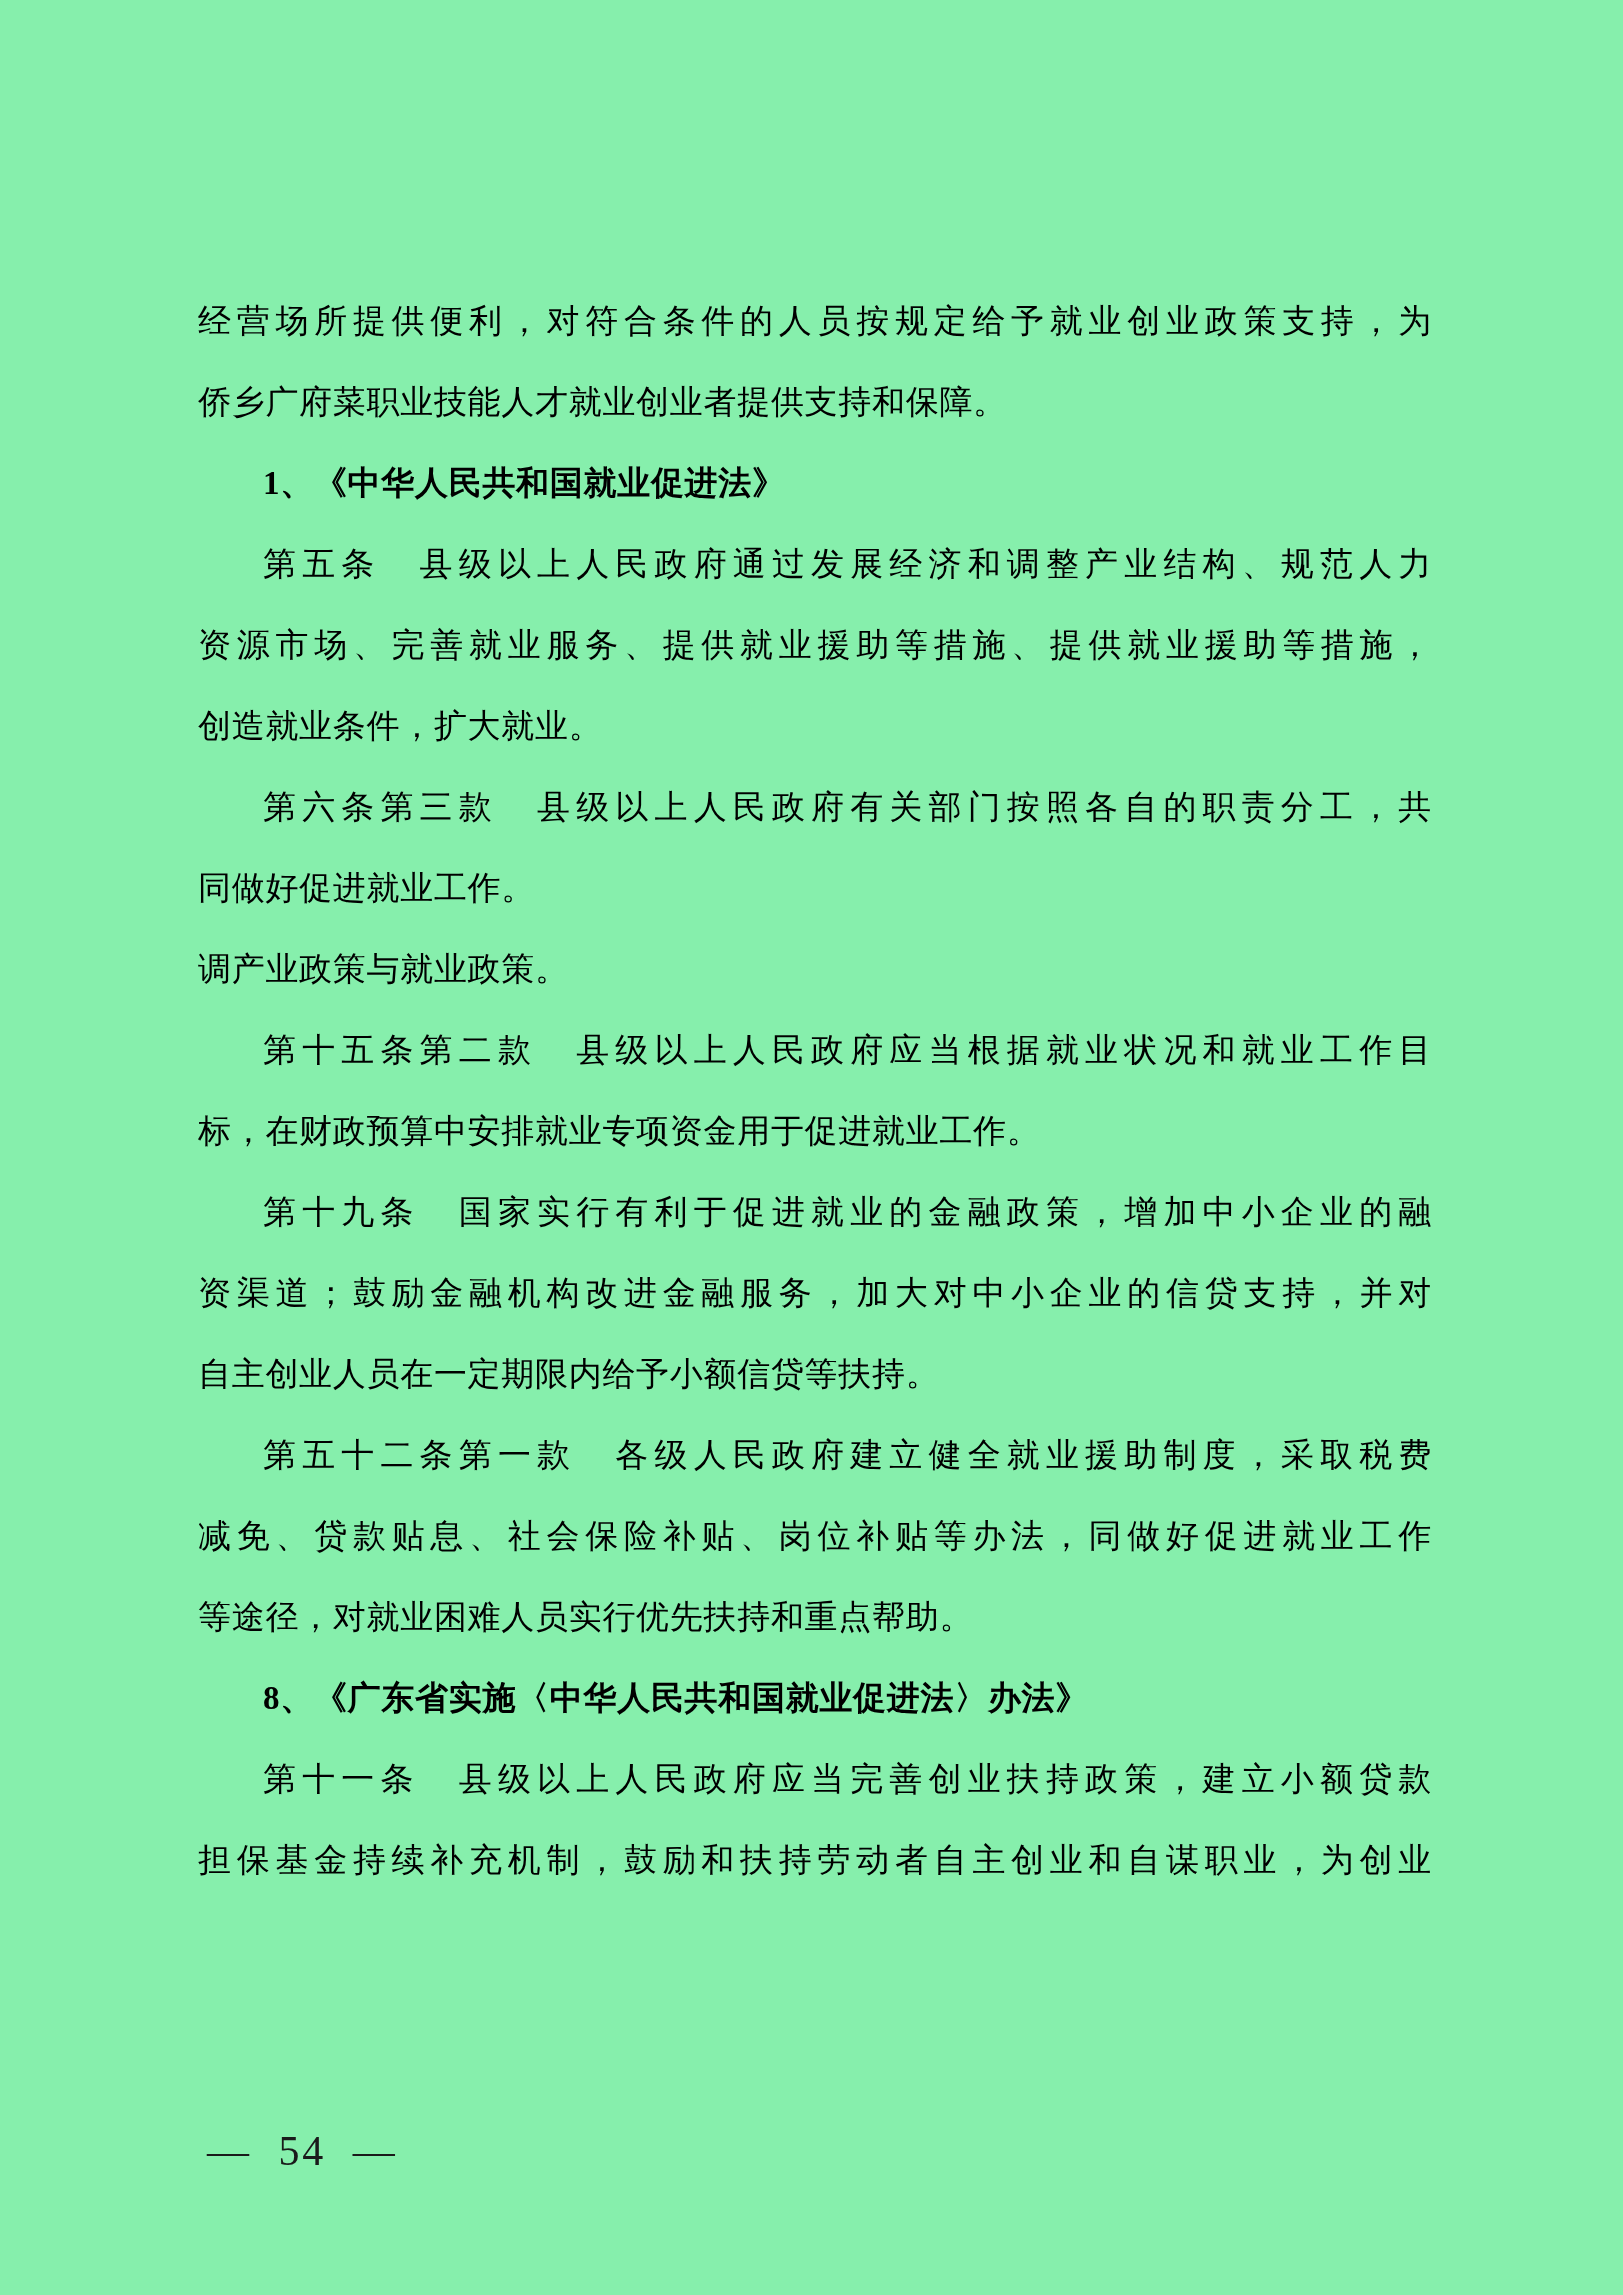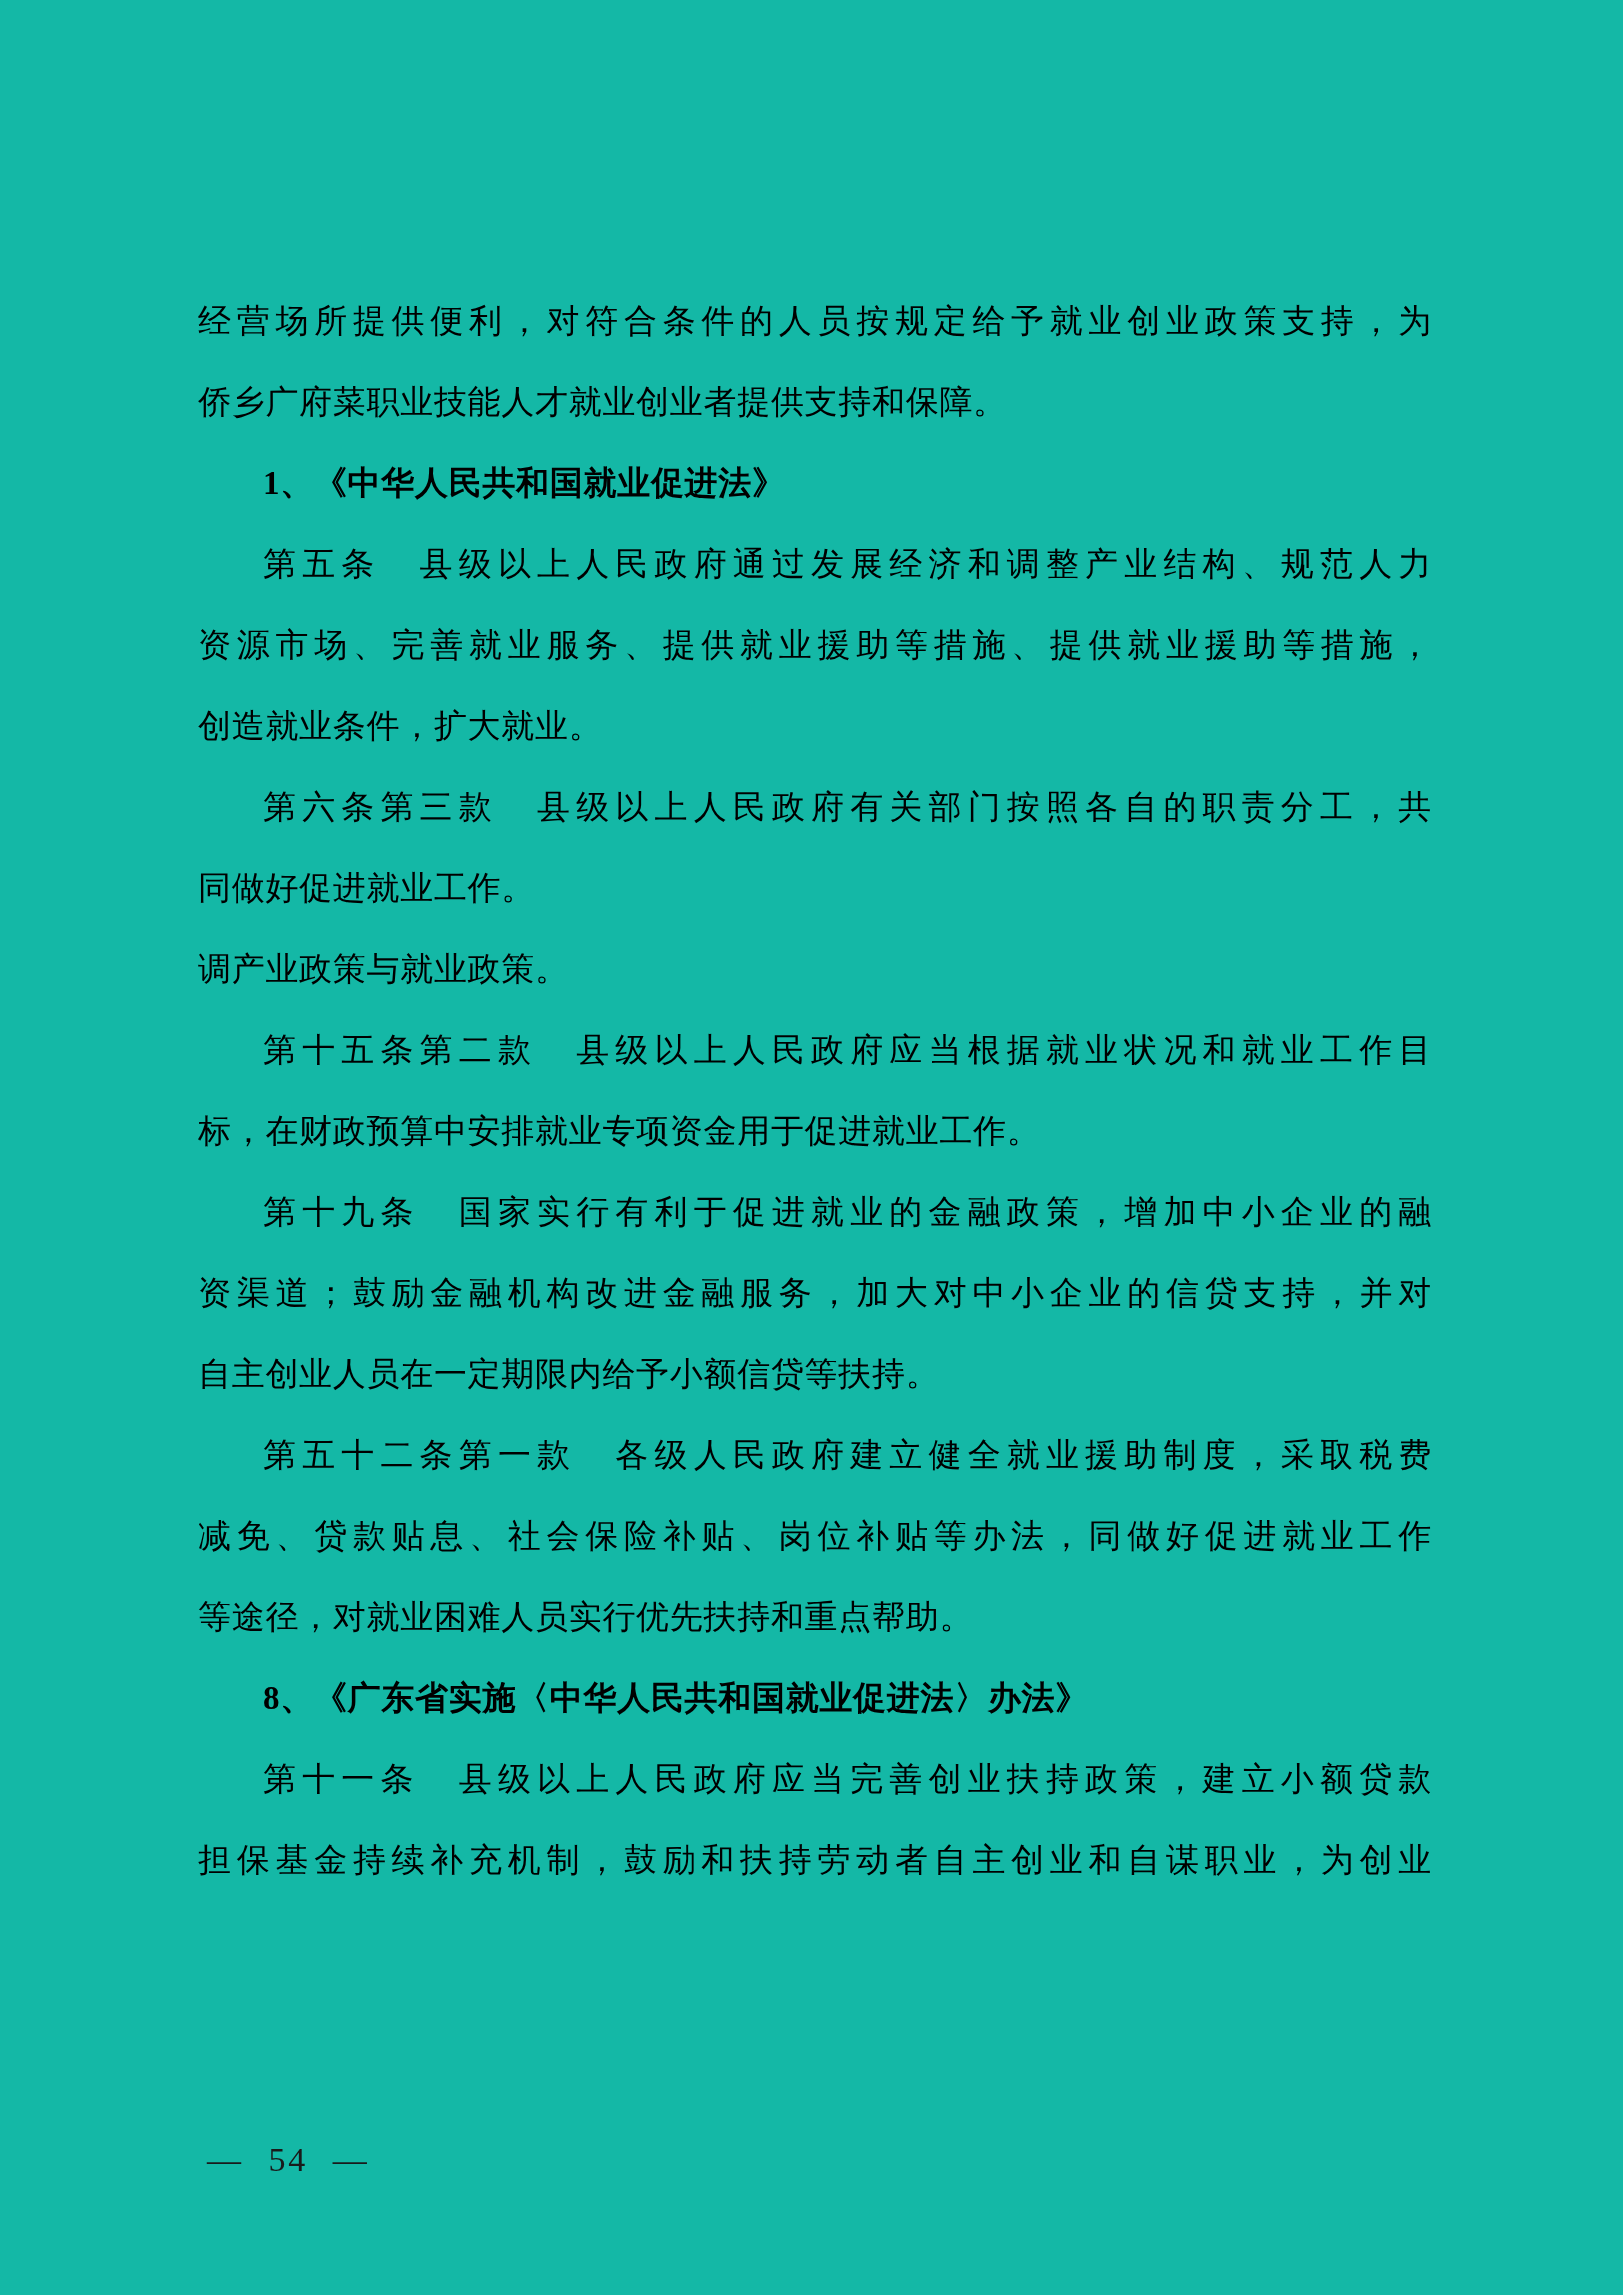--- a/index.html
+++ b/index.html
@@ -13,21 +13,21 @@
     height: 2295px;
     overflow: hidden;
     font-family: "Liberation Serif", "DejaVu Serif", serif;
     color: #000000;
   }
   .page {
     position: absolute;
     left: 0; top: 0;
     width: 1623px;
     height: 2295px;
-    background: #14b8a6;
+    background: #86efac;
   }
   .textblock {
     position: absolute;
     left: 198px;
     top: 281px;
     width: 1234px;
     font-size: 33px;
     line-height: 81px;
     letter-spacing: 0.7px;
   }
@@ -43,26 +43,25 @@
   .line.indent {
     text-indent: 65px;
   }
   .line.bold {
     font-weight: bold;
   }
   .footer {
     position: absolute;
     left: 207px;
     top: 2131px;
-    font-size: 34px;
+    font-size: 42px;
     line-height: 41px;
     letter-spacing: 2.7px;
     word-spacing: 13.6px;
     color: #1a1a1a;
-    margin-top: 8px;
   }
 </style>
 </head>
 <body>
 
 <div class="page">
   <div class="textblock">
       <div class="line fill">经营场所提供便利，对符合条件的人员按规定给予就业创业政策支持，为</div>
       <div class="line">侨乡广府菜职业技能人才就业创业者提供支持和保障。</div>
       <div class="line indent bold">1、《中华人民共和国就业促进法》</div>

